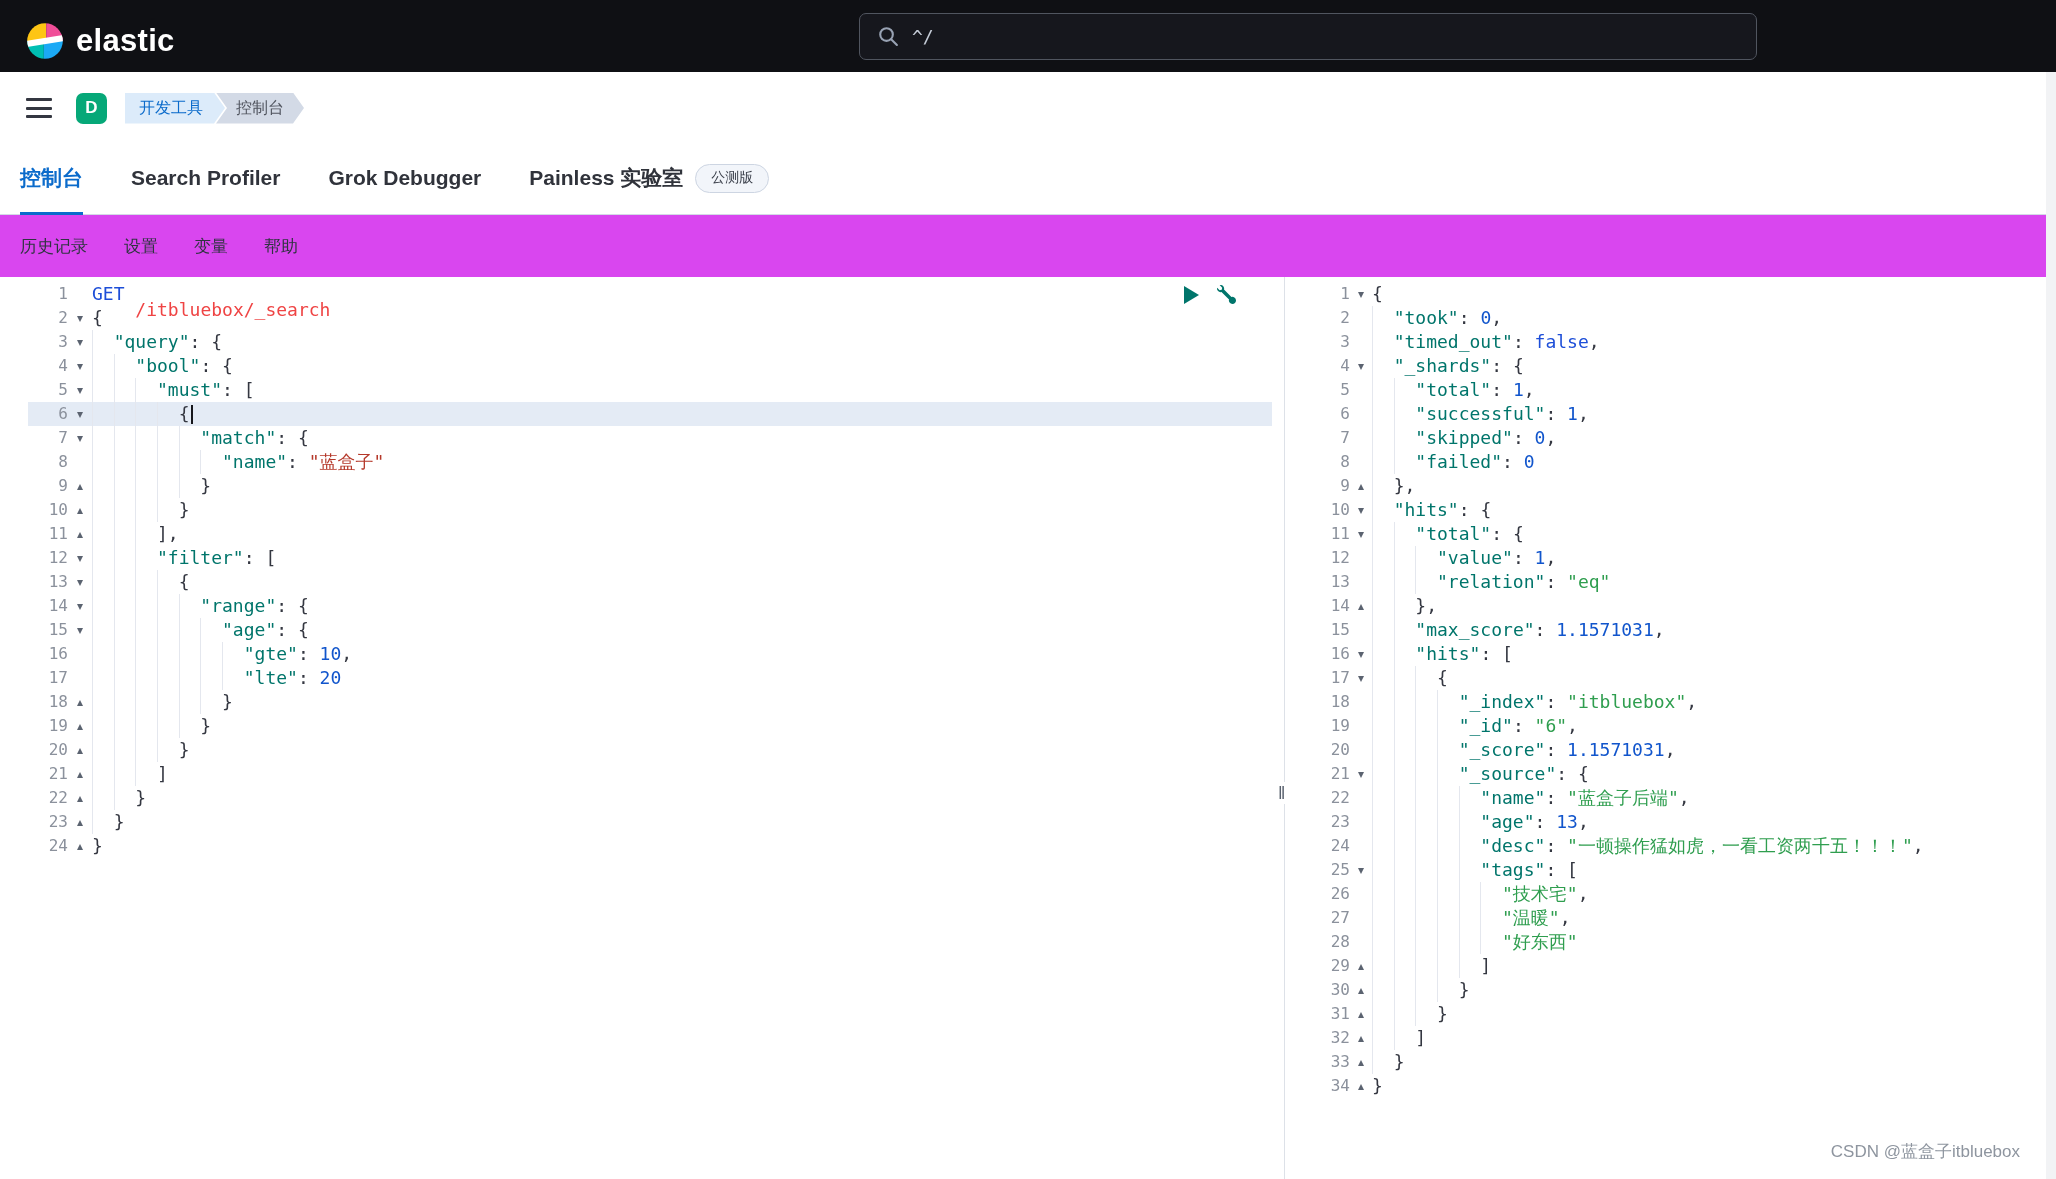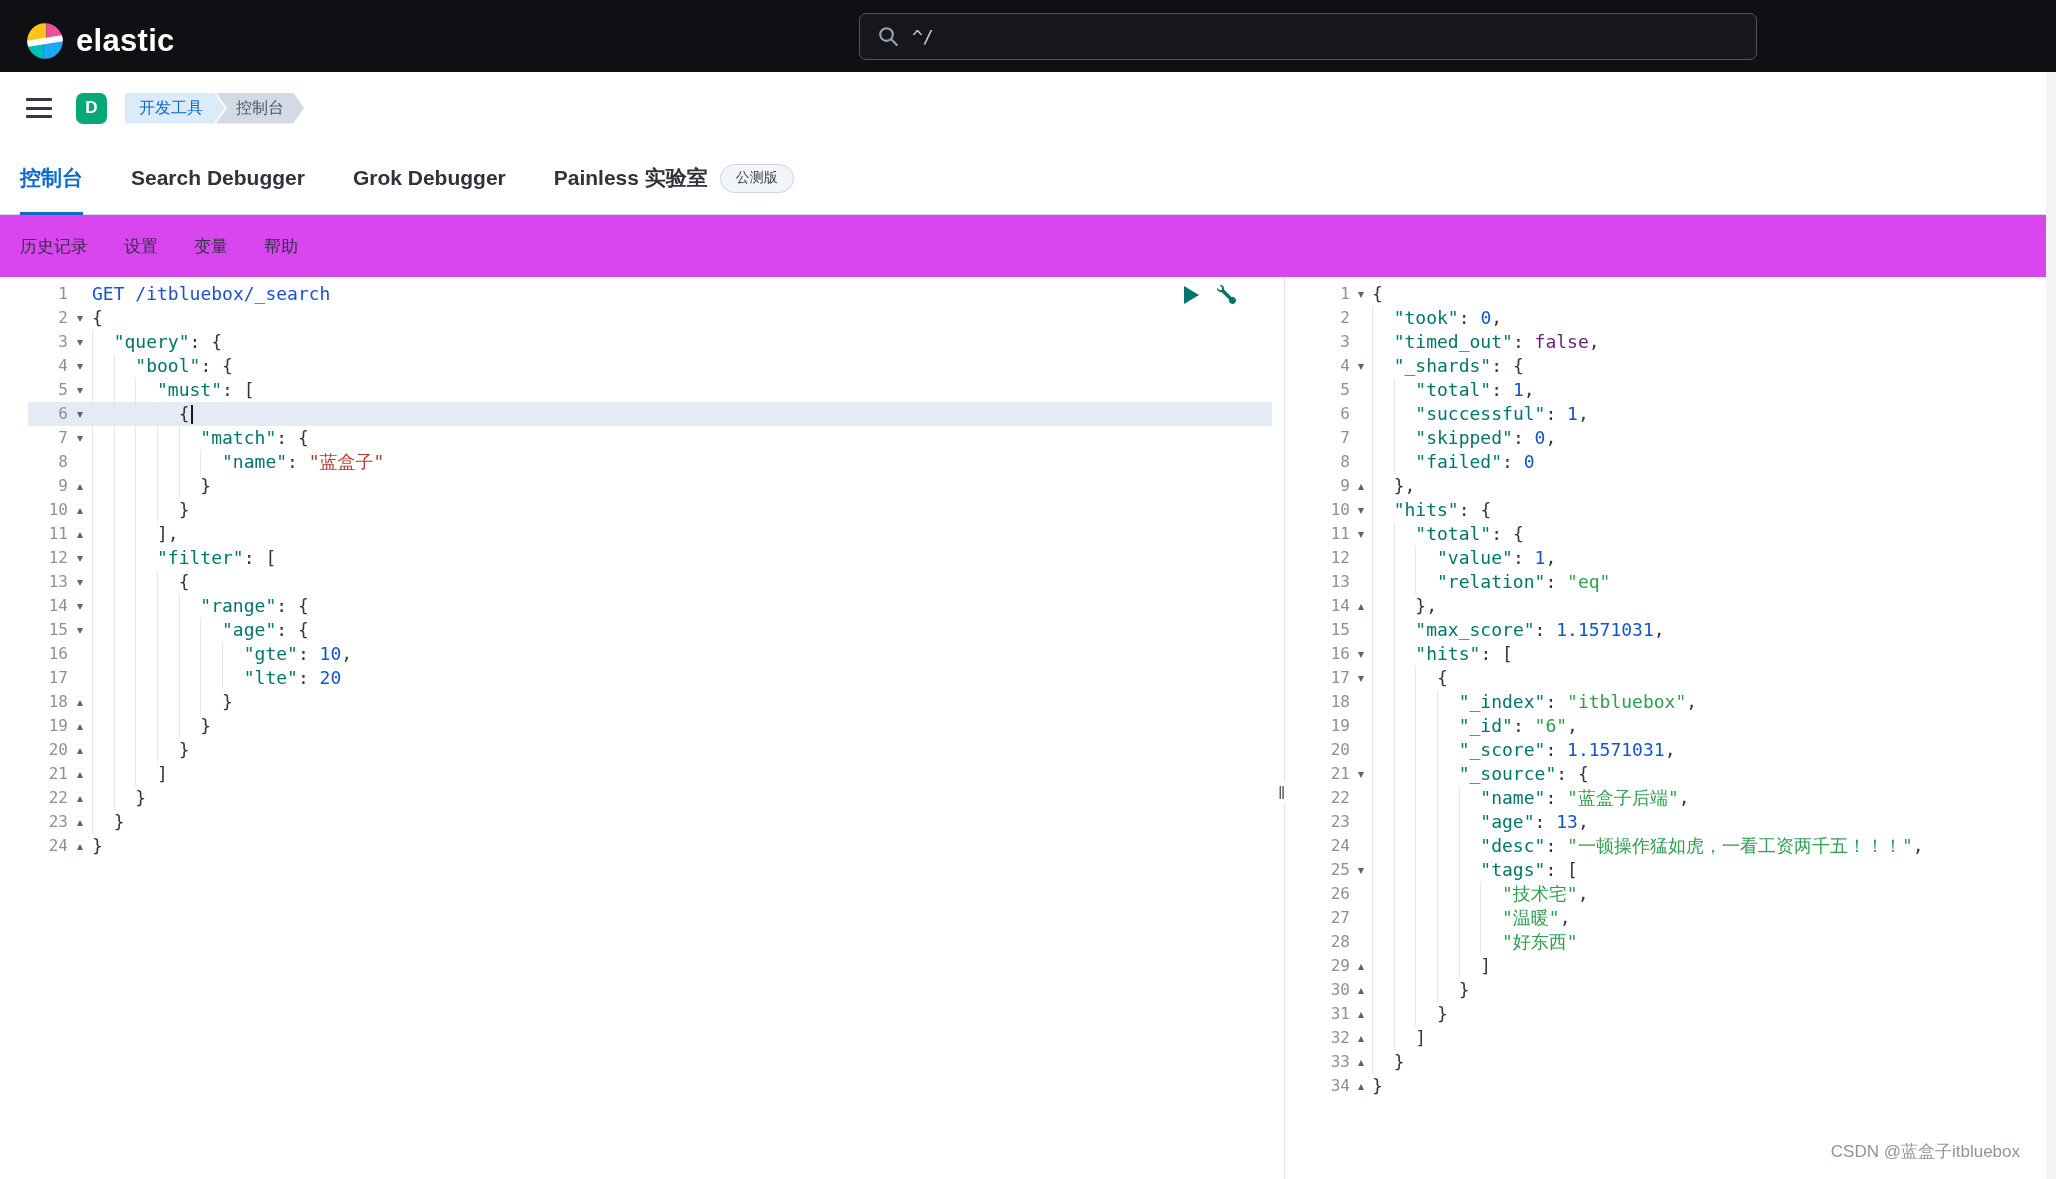--- a/index.html
+++ b/index.html
@@ -54,26 +54,26 @@
   .crow.hl{background:linear-gradient(90deg,#ffffff 0 28px,#e4ebf5 28px);}
   .ln{flex:none;width:68px;text-align:right;color:#8b919c;font-family:"DejaVu Sans Mono",monospace;
     font-size:16px;line-height:24px;}
   .panel-right .ln{width:52px;}
   .fold{flex:none;width:24px;text-align:center;color:#5b6370;font-size:12px;line-height:24px;user-select:none;cursor:pointer;}
   .panel-right .fold{width:22px;}
   .codetext{display:flex;font-family:"DejaVu Sans Mono",monospace;font-size:18px;line-height:24px;color:#343741;}
   .ig{flex:none;width:2ch;border-left:1px solid #e4e7ee;height:24px;}
   .tok{white-space:pre;}
   .t-method{color:#1d4ed8;}
-  .t-url{color:#1d4ed8;}
+  .t-url{color:#ef4444;margin-top:16px;}
   .t-key{color:#00756b;}
   .t-str{color:#2f9e4f;}
   .t-rstr{color:#b5382a;}
   .t-num{color:#1155cc;}
-  .t-bool{color:#701a75;}
+  .t-bool{color:#1d4ed8;}
   .t-p{color:#343741;}
   .caret{flex:none;width:2px;height:19px;background:#16171c;align-self:center;margin-left:1px;}
 
   .editor-actions{position:absolute;top:8px;right:36px;display:flex;align-items:center;gap:18px;}
   .play-btn,.wrench-btn{background:none;border:none;padding:0;cursor:pointer;display:flex;align-items:center;}
   .play-tri{display:block;width:0;height:0;border-left:15px solid #00756b;border-top:9px solid transparent;border-bottom:9px solid transparent;}
   .wrench-btn svg{width:19px;height:19px;display:block;}
 
   .splitter{flex:none;width:26px;position:relative;cursor:col-resize;}
   .splitter::before{content:"";position:absolute;left:12px;top:0;bottom:0;width:1px;background:#dde1e8;}
@@ -123,21 +123,21 @@
     <span class="crumb crumb1">开发工具</span>
     <span class="crumb crumb2">控制台</span>
   </nav>
 </div>
 
 <div class="tabsrow">
   <div class="tab active">
     <span>控制台</span>
   </div>
   <div class="tab">
-    <span>Search Debugger</span>
+    <span>Search Profiler</span>
   </div>
   <div class="tab">
     <span>Grok Debugger</span>
   </div>
   <div class="tab">
     <span>Painless 实验室</span>
     <span class="beta">公测版</span>
   </div>
 </div>
 

